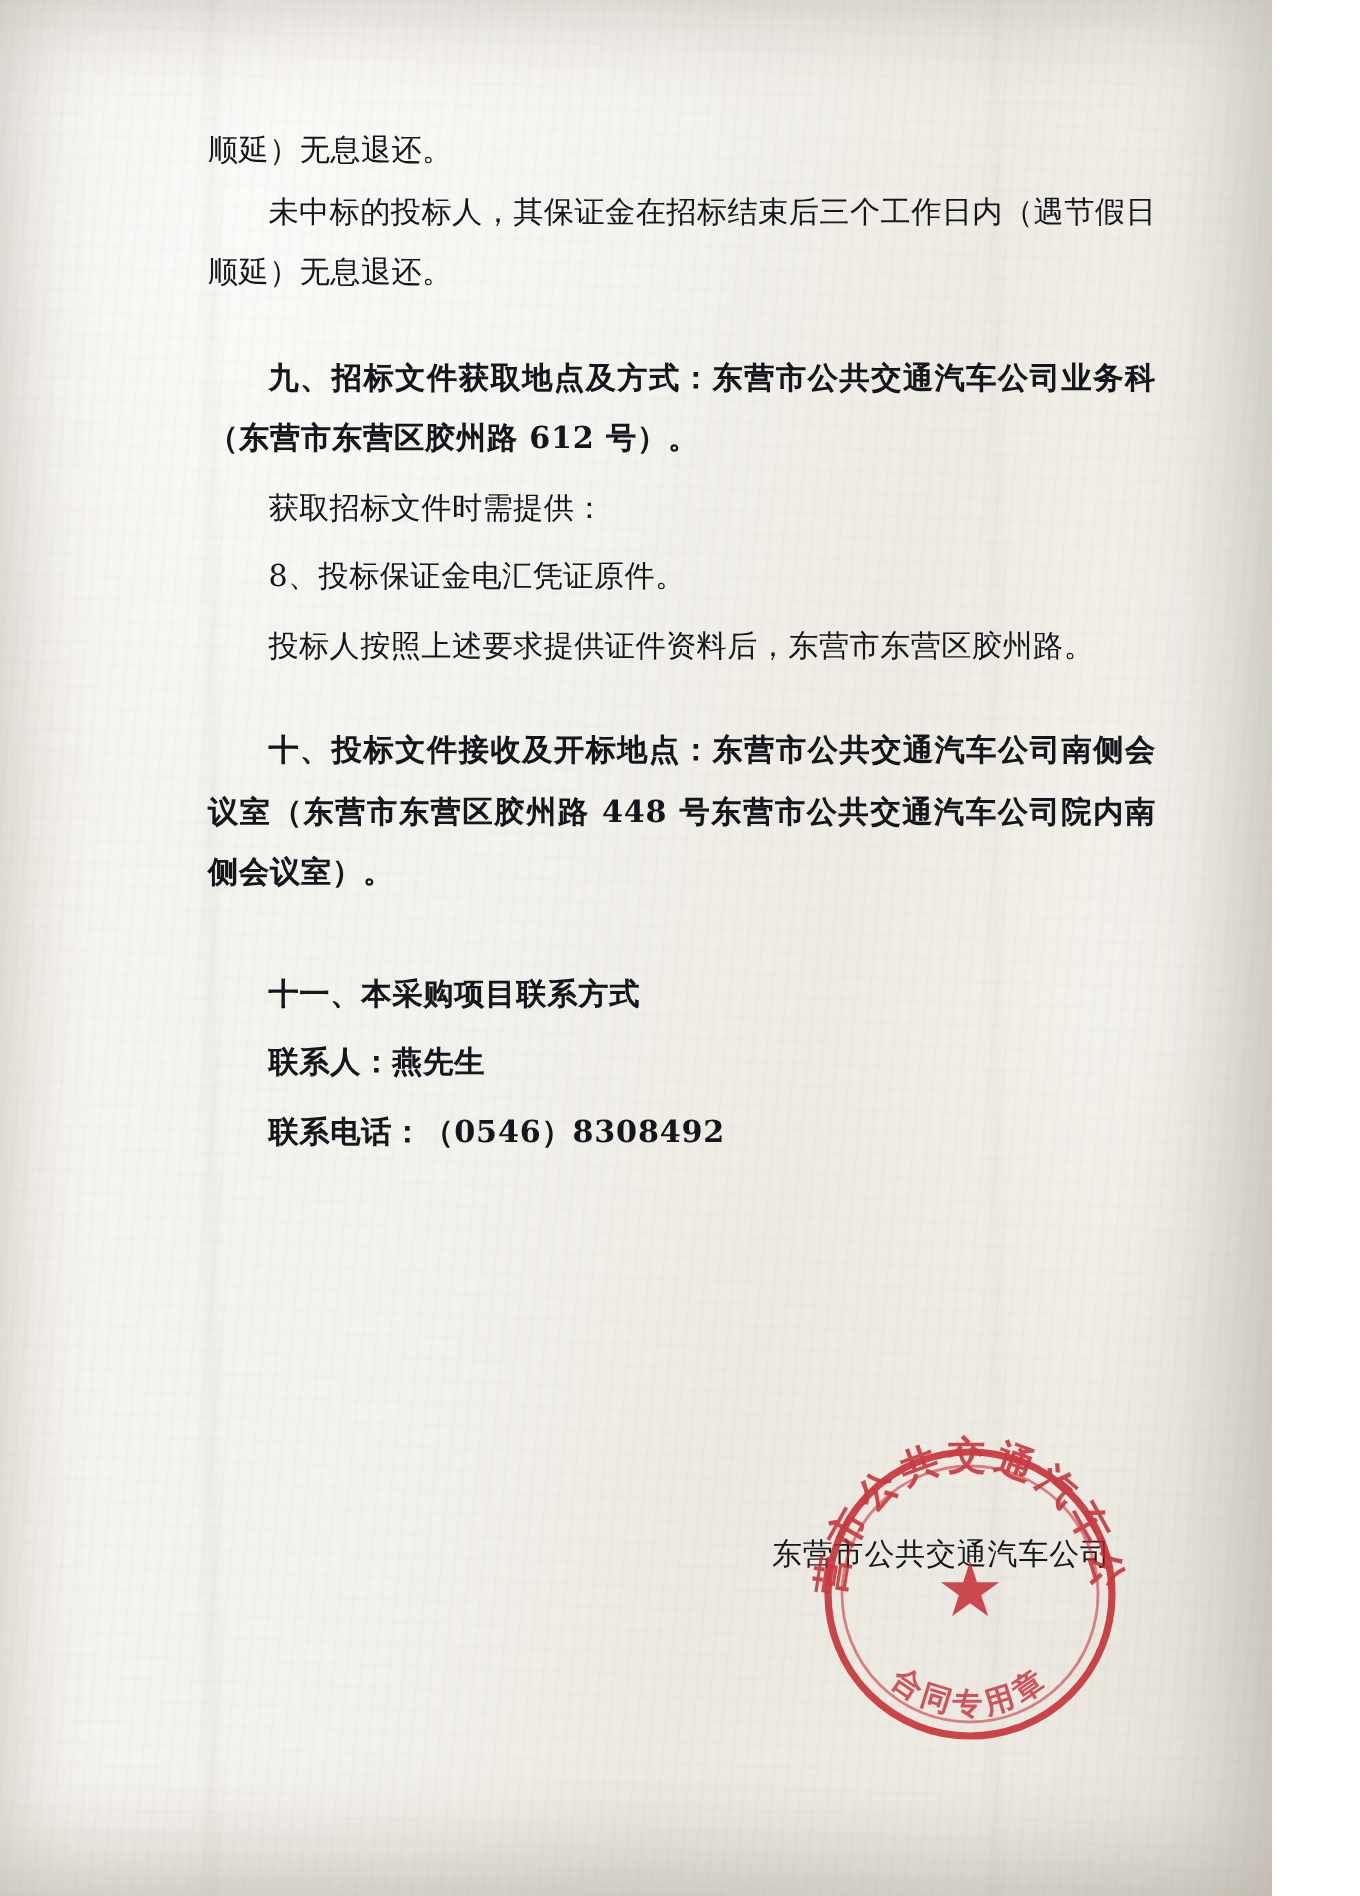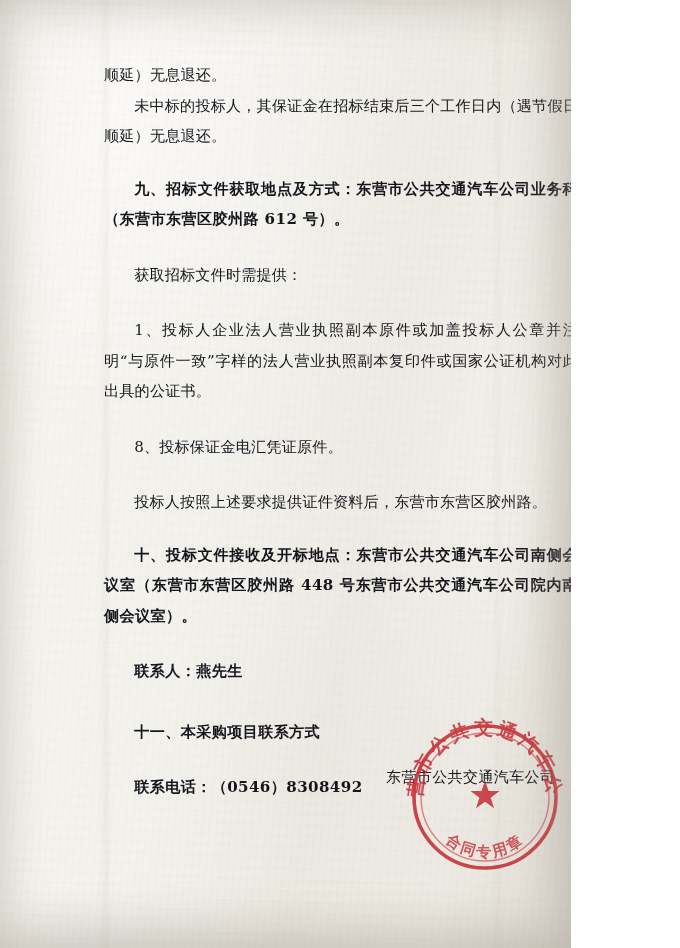--- a/index.html
+++ b/index.html
@@ -10,21 +10,21 @@
   body {
     width: 680px;
     height: 948px;
     overflow: hidden;
     font-family: "DejaVu Serif", "Liberation Serif", serif;
     background: #ffffff;
   }
 
   #page {
     position: relative;
-    width: 571px;
+    width: 636px;
     height: 948px;
     background:
       radial-gradient(ellipse 60% 45% at 18% 12%, rgba(255,255,255,0.55) 0%, rgba(255,255,255,0) 70%),
       radial-gradient(ellipse 70% 50% at 85% 88%, rgba(228,224,216,0.55) 0%, rgba(255,255,255,0) 70%),
       linear-gradient(102deg, #efece6 0%, #f6f4ef 18%, #f3f1ec 42%, #eeebe4 62%, #f4f2ec 82%, #e9e5dd 100%);
     overflow: hidden;
   }
 
   
   .tex {
@@ -72,21 +72,21 @@
   }
   .p {
     margin: 0;
     white-space: pre-wrap;
   }
   .p.ind { text-indent: 2em; }
   .p.bold {
     font-weight: bold;
     letter-spacing: 0.4px;
   }
-  .p.gap-s { margin-top: 25px; }
+  .p.gap-s { margin-top: 4px; }
   .p.gap-m { margin-top: 22px; }
   .p.gap-l { margin-top: 30px; }
 
   
   #sign-block {
     position: absolute;
     left: 386px;
     top: 762px;
     width: 240px;
     color: #15171d;
@@ -114,26 +114,25 @@
 
   <div class="tex"></div>
   <div class="fold f1"></div>
   <div class="fold f2"></div>
 
   <div id="body-text">
     <p class="p">顺延）无息退还。</p>
     <p class="p ind">未中标的投标人，其保证金在招标结束后三个工作日内（遇节假日顺延）无息退还。</p>
     <p class="p ind bold gap-m">九、招标文件获取地点及方式：东营市公共交通汽车公司业务科（东营市东营区胶州路 612 号）。</p>
     <p class="p ind gap-s">获取招标文件时需提供：</p>
-    <p class="p ind gap-s">1、投标人企业法人营业执照副本原件或加盖投标人公章并注明“与原件一致”字样的法人营业执照副本复印件或国家公证机构对此出具的公证书。</p>
     <p class="p ind gap-s">8、投标保证金电汇凭证原件。</p>
     <p class="p ind gap-s">投标人按照上述要求提供证件资料后，东营市东营区胶州路。</p>
     <p class="p ind bold gap-m">十、投标文件接收及开标地点：东营市公共交通汽车公司南侧会议室（东营市东营区胶州路 448 号东营市公共交通汽车公司院内南侧会议室）。</p>
+    <p class="p ind bold gap-l">十一、本采购项目联系方式</p>
     <p class="p ind bold gap-s">联系人：燕先生</p>
-    <p class="p ind bold gap-l">十一、本采购项目联系方式</p>
     <p class="p ind bold gap-s">联系电话：（0546）8308492</p>
   </div>
 
   <div id="sign-block">
     <p class="line">东营市公共交通汽车公司</p>
   </div>
 
   <div id="seal">
     <svg viewBox="0 0 174 174" xmlns="http://www.w3.org/2000/svg">
       <defs>

